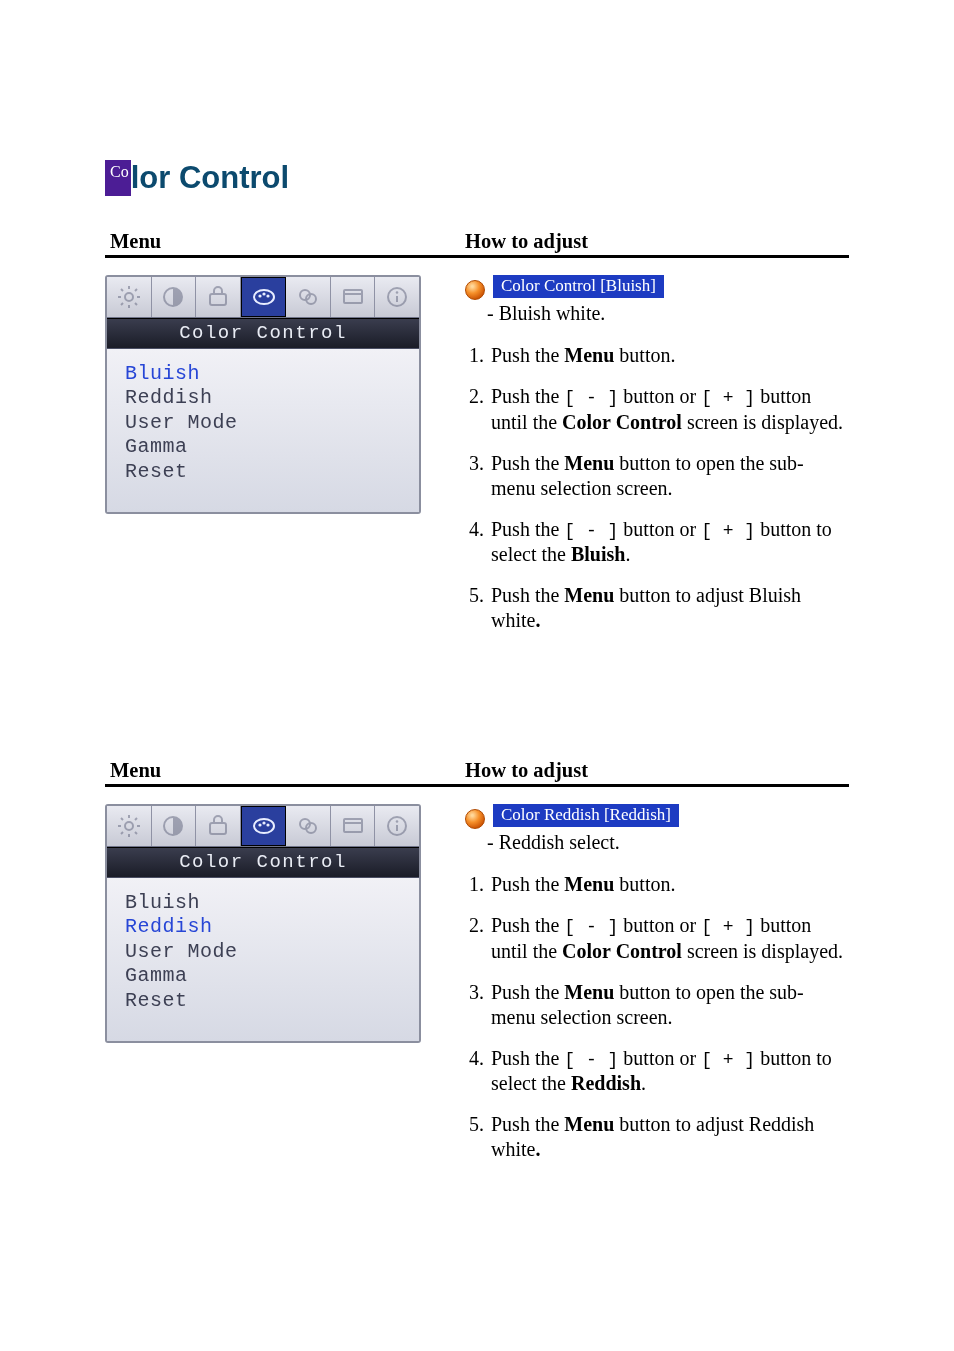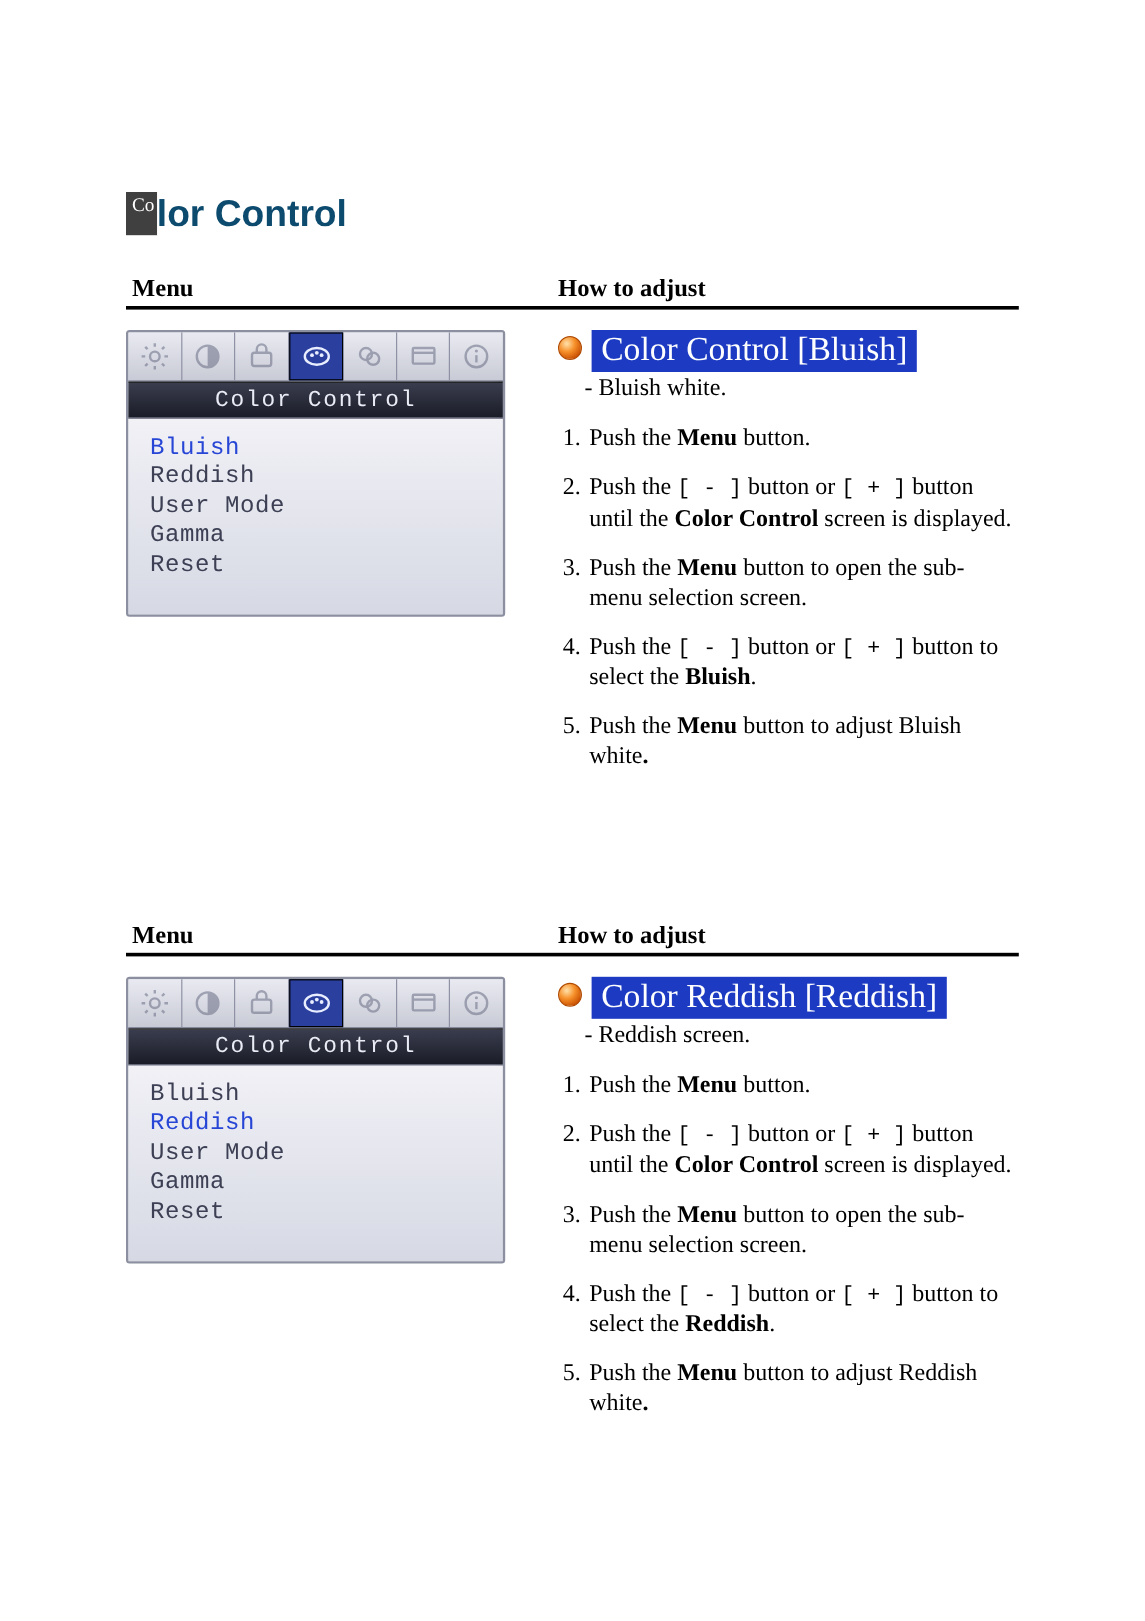--- a/index.html
+++ b/index.html
@@ -21,21 +21,21 @@
   .title-text {
     font-family: Arial, Helvetica, sans-serif;
     font-weight: bold;
     font-size: 31px;
     color: #1139c9;
     background: #fff;
     padding-left: 5px;
     position: relative;
   }
   .title-box {
-    background: #404040;
+    background: #4c1d95;
     color: #fff;
     padding: 3px 2px 3px 5px;
     display: inline-block;
   }
   .title-rest {
     color: #0c4a6e;
     padding-left: 0;
   }
 
   .section {
@@ -122,21 +122,21 @@
     width: 18px; height: 18px;
     margin-top: 5px;
     border-radius: 50%;
     background: radial-gradient(circle at 35% 30%, #ffd89b 5%, #f6902a 40%, #c84e00 80%);
     border: 1px solid #b04a00;
     flex: 0 0 auto;
   }
   .subheader {
     background: #1d3bc2;
     color: #fff;
-    font-size: 28px;
+    font-size: 17px;
     padding: 1px 8px 2px 8px;
     flex: 0 0 auto;
     font-family: "Times New Roman", Times, serif;
   }
   .sub-desc {
     font-size: 20px;
     margin: 0 0 18px 22px;
   }
   .steps {
     font-size: 20px;
@@ -350,21 +350,21 @@
             <div>Gamma</div>
             <div>Reset</div>
           </div>
         </div>
       </div>
       <div class="right-col">
         <div class="subheader-row">
           <div class="bullet-orb"></div>
           <div class="subheader">Color Reddish [Reddish]</div>
         </div>
-        <div class="sub-desc">-  Reddish screen.</div>
+        <div class="sub-desc">-  Reddish select.</div>
 
         <div class="steps">
           <div class="step">
               <div class="num">1.</div>
             <div class="txt"><span>Push the </span><b>Menu</b><span> button.</span></div>
             </div>
 
           <div class="step">
               <div class="num">2.</div>
             <div class="txt"><span>Push the </span><span class="mono-bracket">[ - ]</span><span> button or </span><span class="mono-bracket">[ + ]</span><span> button until the </span><b>Color Control</b><span> screen is displayed.</span></div>

